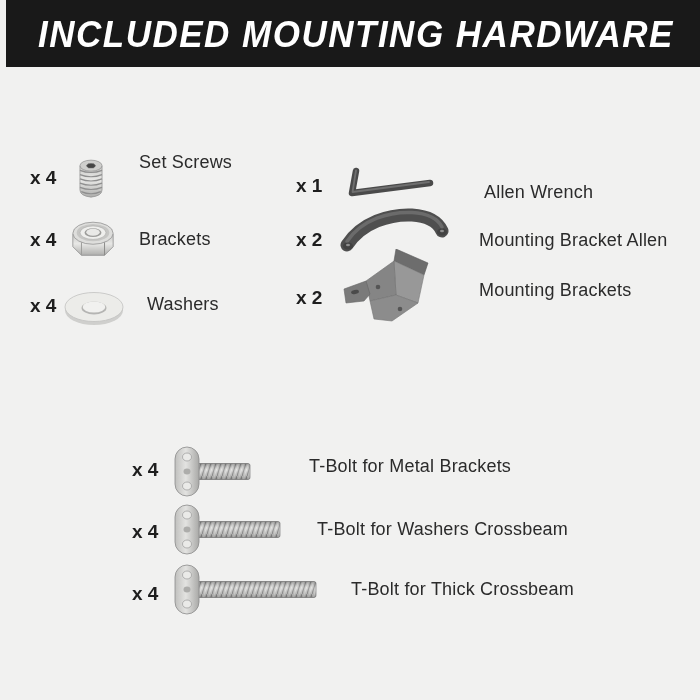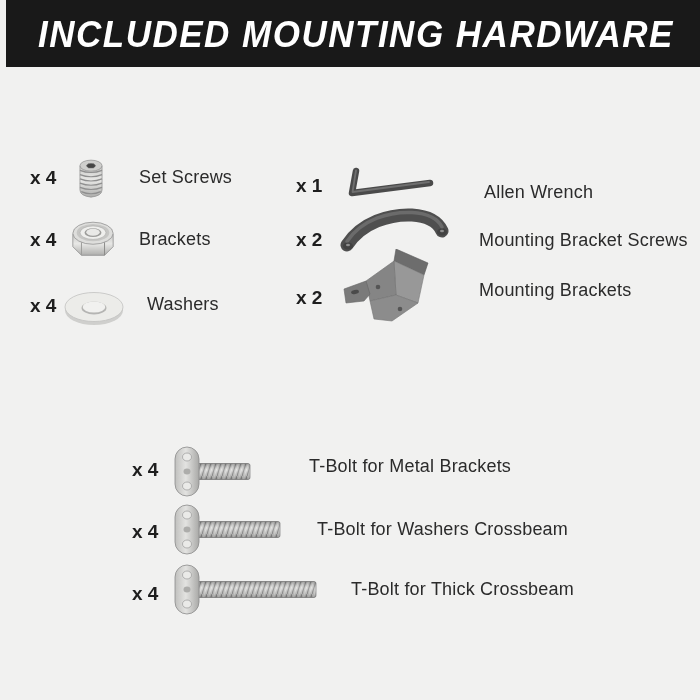--- a/index.html
+++ b/index.html
@@ -74,21 +74,21 @@
         <path d="M7,26 Q20,31 33,26"></path>
         <path d="M7,31 Q20,36 33,31"></path>
         <path d="M7,36 Q20,41 33,36"></path>
         <path d="M8.5,41 Q20,46 31.5,41"></path>
       </g>
       <ellipse cx="20" cy="10.5" rx="13" ry="6.5" fill="#cfcfcd" stroke="#8a8a8a" stroke-width="0.8"></ellipse>
       <polygon points="14,10.5 17,7.6 23,7.6 26,10.5 23,13.4 17,13.4" fill="#6f6f6f"></polygon>
       <ellipse cx="20" cy="10.5" rx="4.6" ry="2.4" fill="#454545"></ellipse>
     </svg>
   </span>
-  <span class="label" style="left:139px; top:167px">Set Screws</span>
+  <span class="label" style="left:139px; top:152px">Set Screws</span>
 
   <span class="qty" style="left:30px; top:229px">x 4</span>
   <span class="icon" style="left:67px; top:215px">
     <svg width="52" height="48" viewBox="0 0 52 50">
       <path d="M5,20 L5,33 L14,42 L38,42 L47,33 L47,20 Z" fill="url(#metalV)" stroke="#8a8a8a" stroke-width="0.8"></path>
       <line x1="14" y1="27" x2="14" y2="42" stroke="#9c9c9a" stroke-width="1"></line>
       <line x1="38" y1="27" x2="38" y2="42" stroke="#8a8a88" stroke-width="1"></line>
       <ellipse cx="26" cy="19" rx="21" ry="11.5" fill="#dededc" stroke="#909090" stroke-width="0.8"></ellipse>
       <ellipse cx="26" cy="18.4" rx="17" ry="9" fill="#c6c6c4"></ellipse>
       <ellipse cx="26" cy="18.4" rx="13.5" ry="7" fill="#efefed" stroke="#a8a8a6" stroke-width="0.6"></ellipse>
@@ -122,21 +122,21 @@
   <span class="icon" style="left:338px; top:206px">
     <svg width="112" height="48" viewBox="0 0 112 48">
       <path d="M9,39 C24,16 52,8 74,9 C90,10 100,16 104,25" fill="none" stroke="#4f4f4f" stroke-width="13" stroke-linecap="round"></path>
       <path d="M9,35.5 C24,13 52,5.5 74,6.5 C90,7.5 100,13 104,21" fill="none" stroke="#6b6b6b" stroke-width="3.5" stroke-linecap="round"></path>
       <ellipse cx="10" cy="40" rx="5" ry="3.6" fill="#424242"></ellipse>
       <ellipse cx="104" cy="26" rx="5" ry="3.6" fill="#424242"></ellipse>
       <ellipse cx="10" cy="39" rx="2" ry="1.3" fill="#8f8f8f"></ellipse>
       <ellipse cx="104" cy="25" rx="2" ry="1.3" fill="#8f8f8f"></ellipse>
     </svg>
   </span>
-  <span class="label" style="left:479px; top:230px">Mounting Bracket Screws</span>
+  <span class="label" style="left:479px; top:230px">Mounting Bracket Allen</span>
 
   <span class="qty" style="left:296px; top:287px">x 2</span>
   <span class="icon" style="left:340px; top:249px">
     <svg width="115" height="85" viewBox="0 0 115 85">
       <polygon points="56,0 88,14 84,26 54,12" fill="#6d6d6d" stroke="#5a5a5a" stroke-width="0.6"></polygon>
       <polygon points="54,12 84,26 78,54 56,46" fill="#989898" stroke="#7c7c7c" stroke-width="0.6"></polygon>
       <polygon points="26,32 54,12 56,46 30,52" fill="#858585" stroke="#707070" stroke-width="0.6"></polygon>
       <polygon points="30,52 56,46 78,54 52,72 34,70" fill="#8c8c8c" stroke="#737373" stroke-width="0.6"></polygon>
       <polygon points="4,40 26,32 30,45 24,52 6,54" fill="#7a7a7a" stroke="#646464" stroke-width="0.6"></polygon>
       <ellipse cx="15" cy="43" rx="4" ry="2" fill="#4a4a4a" transform="rotate(-12 15 43)"></ellipse>

